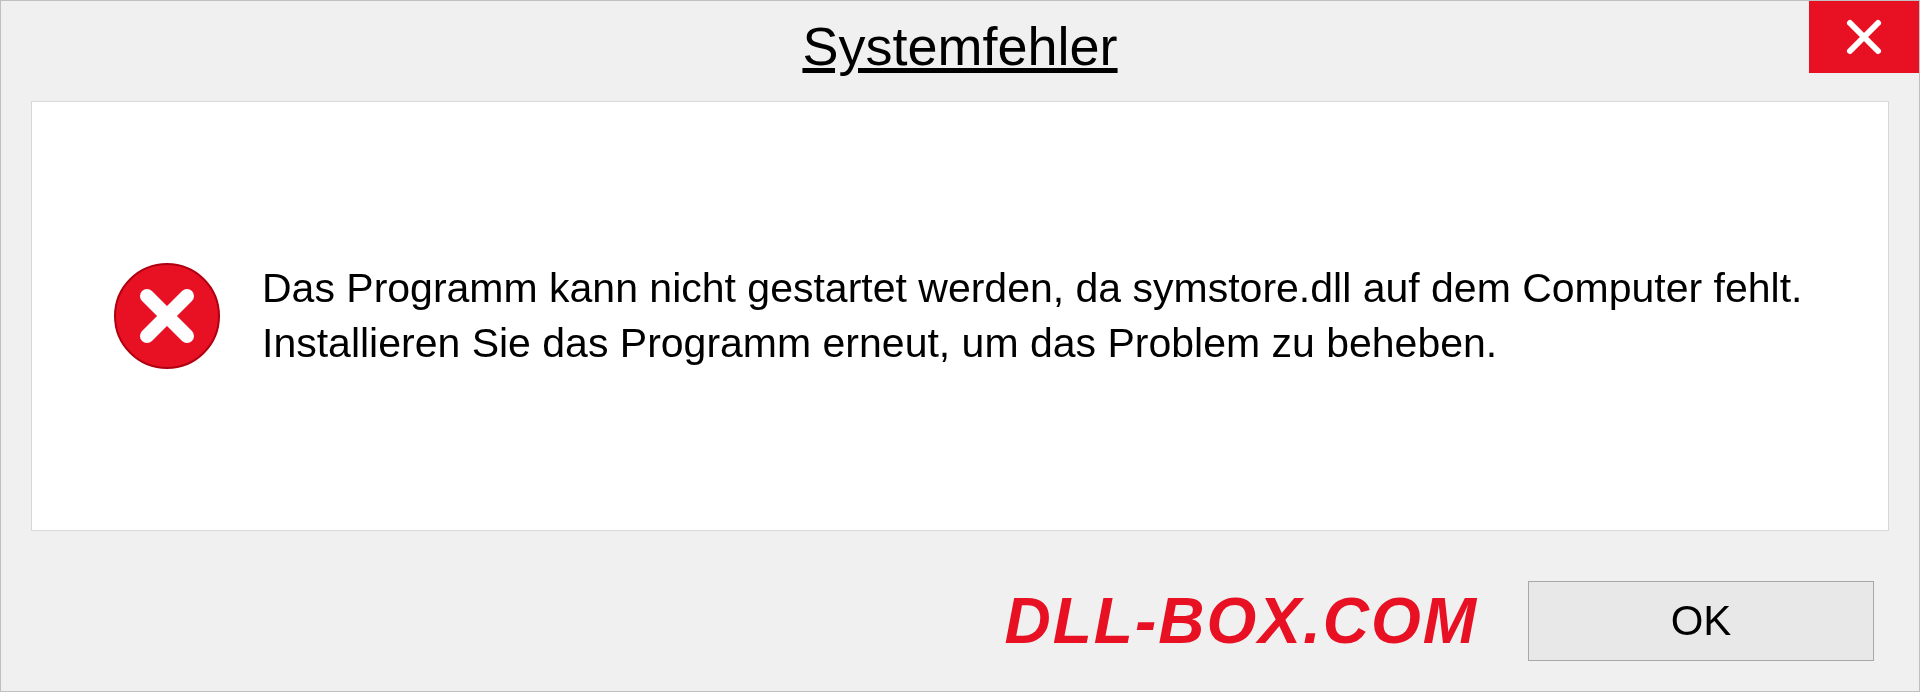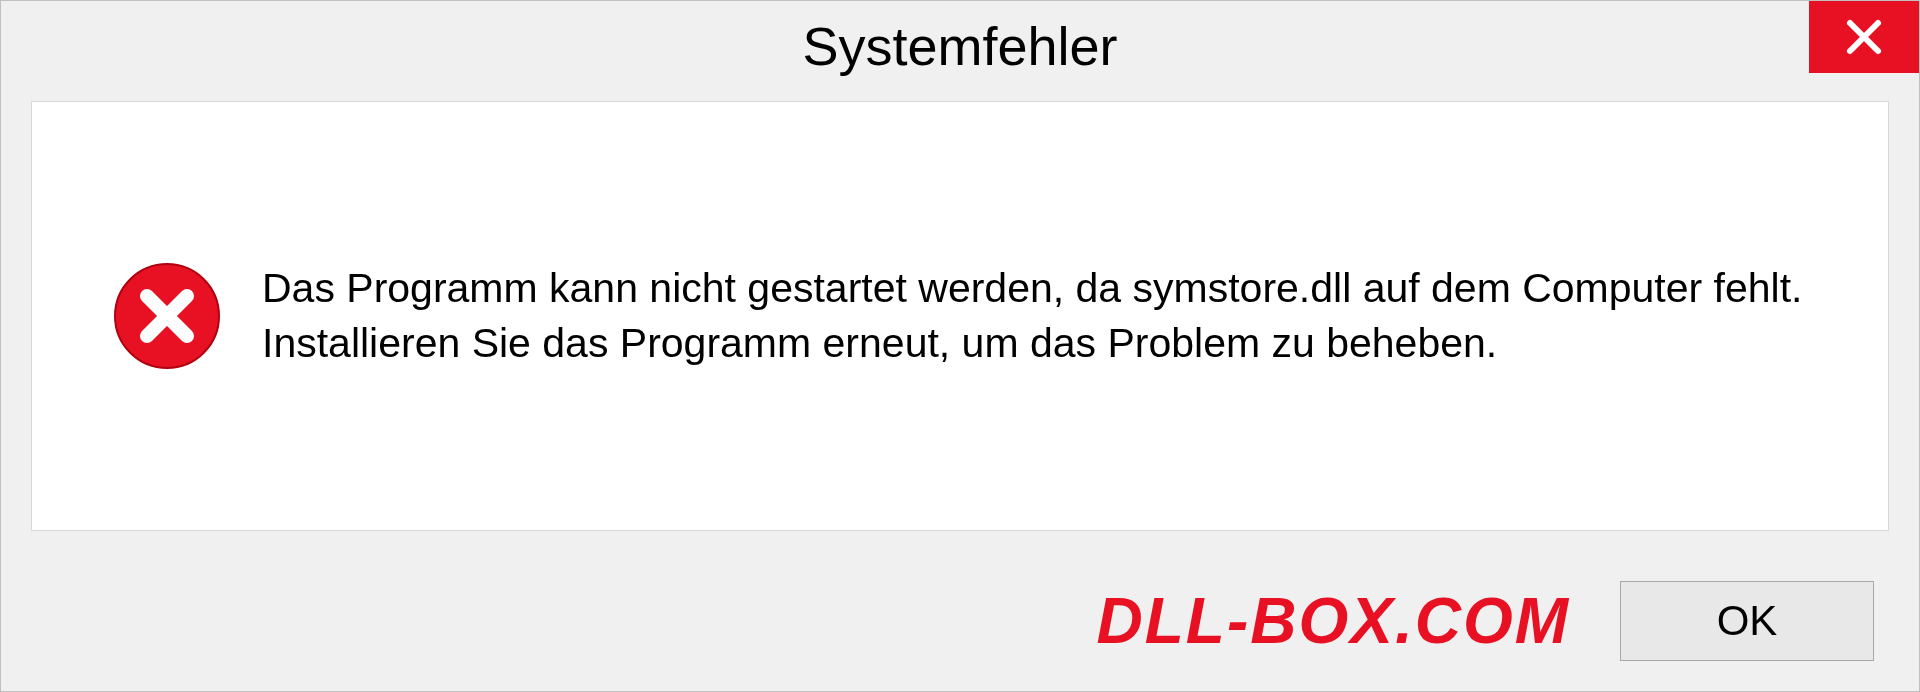--- a/index.html
+++ b/index.html
@@ -26,20 +26,21 @@
       flex-direction: column;
     }
     
     .titlebar {
       height: 90px;
       display: flex;
       align-items: center;
       justify-content: center;
       position: relative;
       background: #f0f0f0;
+      text-decoration: underline;
     }
     
     .title-text {
       font-size: 54px;
       color: #000;
       font-weight: 400;
     }
     
     .close-btn {
       position: absolute;
@@ -96,21 +97,21 @@
     .watermark {
       font-size: 64px;
       font-weight: 900;
       font-style: italic;
       color: #e81123;
       letter-spacing: 2px;
       font-family: Liberation Sans, sans-serif;
     }
     
     .ok-button {
-      width: 254px;
+      width: 346px;
       height: 80px;
       background: #e8e8e8;
       border: 1px solid #a8a8a8;
       font-size: 42px;
       color: #000;
       cursor: pointer;
       font-family: inherit;
     }
   </style>
 </head>

